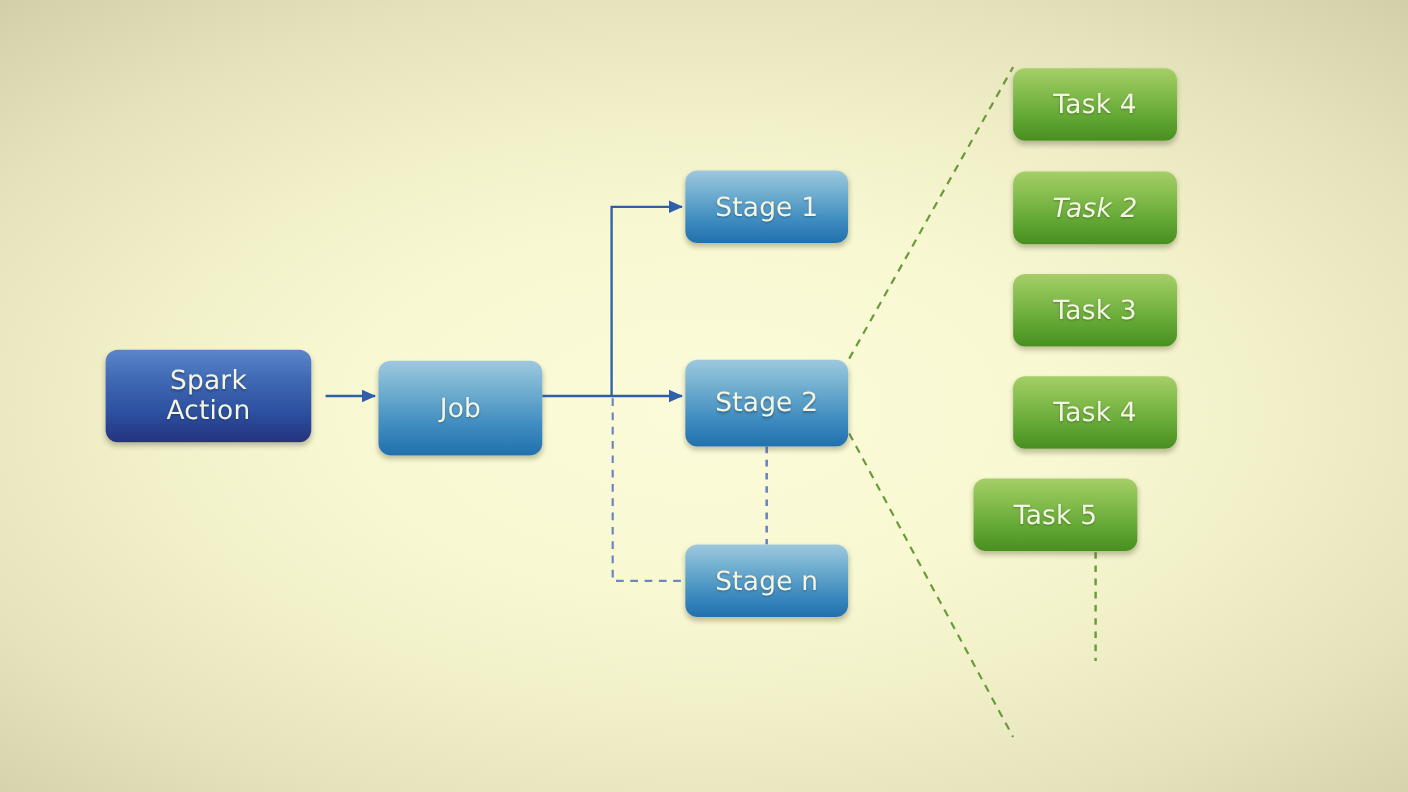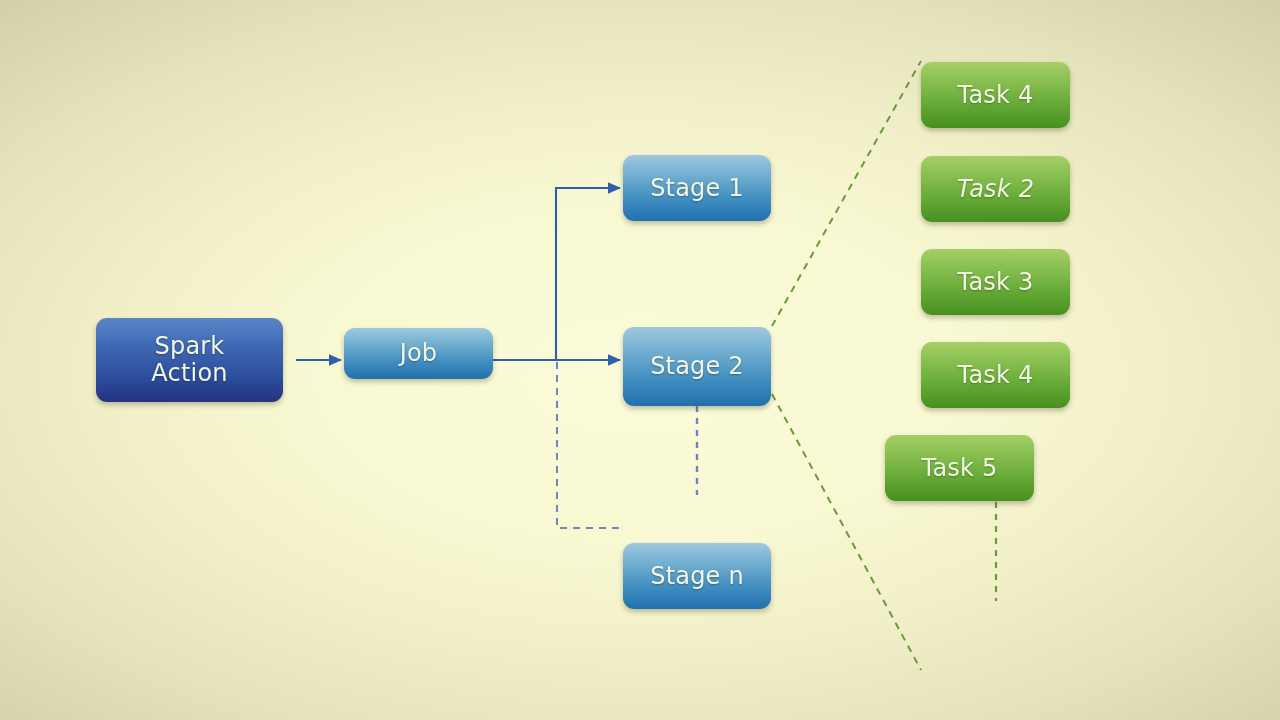--- a/index.html
+++ b/index.html
@@ -103,33 +103,33 @@
     <line x1="996" y1="502" x2="996" y2="601" stroke="#6a9b3a" stroke-width="2.2" stroke-dasharray="6,6"></line>
   </svg>
 
   <div class="node action" style="left:96px; top:318px; width:187px; height:84px;">
     <span class="label">
       <span>Spark</span><br>
       <span>Action</span>
     </span>
   </div>
 
-  <div class="node stage" style="left:344px; top:328px; width:149px; height:51px;">
+  <div class="node stage" style="left:344px; top:328px; width:149px; height:86px;">
     <span class="label">Job</span>
   </div>
 
   <div class="node stage" style="left:623px; top:155px; width:148px; height:66px;">
     <span class="label">Stage 1</span>
   </div>
 
   <div class="node stage" style="left:623px; top:327px; width:148px; height:79px;">
     <span class="label">Stage 2</span>
   </div>
 
-  <div class="node stage" style="left:623px; top:495px; width:148px; height:66px;margin-top:48px;">
+  <div class="node stage" style="left:623px; top:495px; width:148px; height:66px;">
     <span class="label">Stage n</span>
   </div>
 
   <div class="node task" style="left:921px; top:62px; width:149px; height:66px;">
     <span class="label">Task 4</span>
   </div>
 
   <div class="node task" style="left:921px; top:156px; width:149px; height:66px;font-style:italic;">
     <span class="label">Task 2</span>
   </div>

